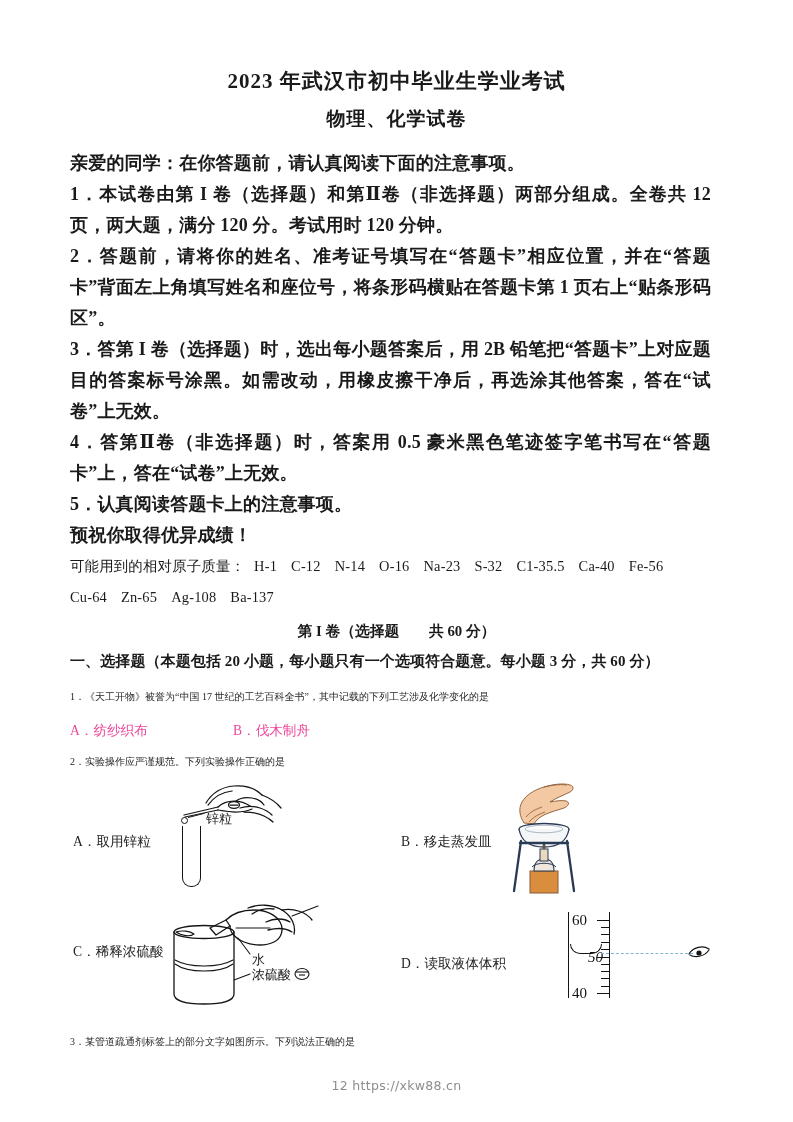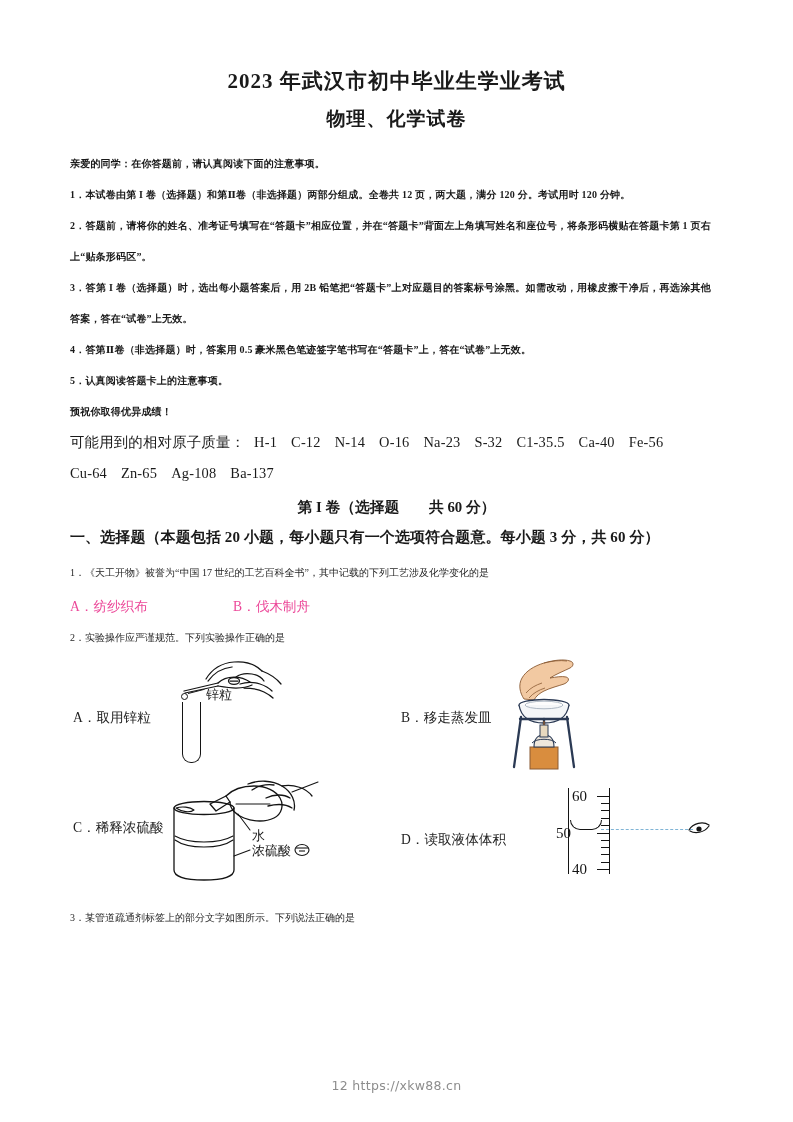--- a/index.html
+++ b/index.html
@@ -42,21 +42,21 @@
     padding-top:13px;
     line-height:1.25;
   }
 
   
   .notice{
     margin-top:17px;
   }
   .notice p{
     margin:0 12px 0 0;
-    font-size:10px;
+    font-size:18px;
     font-weight:bold;
     line-height:31px;
     text-align:justify;
     text-justify:inter-ideograph;
     letter-spacing:.2px;
   }
   .notice p.hang{
     text-indent:0;
   }
 
@@ -342,21 +342,21 @@
 
       <div class="cell" style="left:326px;top:125px;width:327px;height:125px;">
         <div class="lbl" style="left:5px;top:52px;">D．读取液体体积</div>
 
         <div class="cyl-wall" style="left:172px;top:10px;"></div>
         <div class="cyl-wall" style="left:213px;top:10px;"></div>
 
         <div class="cyl-num" style="left:176px;top:13px;">60</div>
         <div class="tick" style="left:201px;top:18px;width:13px;"></div>
 
-        <div class="cyl-num" style="left:160px;top:50px;">50</div>
+        <div class="cyl-num" style="left:192px;top:50px;font-style:italic;">50</div>
         <div class="tick" style="left:201px;top:55px;width:13px;"></div>
 
         <div class="cyl-num" style="left:176px;top:86px;">40</div>
         <div class="tick" style="left:201px;top:91px;width:13px;"></div>
 
         <div class="tick" style="left:205px;top:25px;width:9px;"></div>
         <div class="tick" style="left:205px;top:32px;width:9px;"></div>
         <div class="tick" style="left:205px;top:40px;width:9px;"></div>
         <div class="tick" style="left:205px;top:47px;width:9px;"></div>
         <div class="tick" style="left:205px;top:62px;width:9px;"></div>

